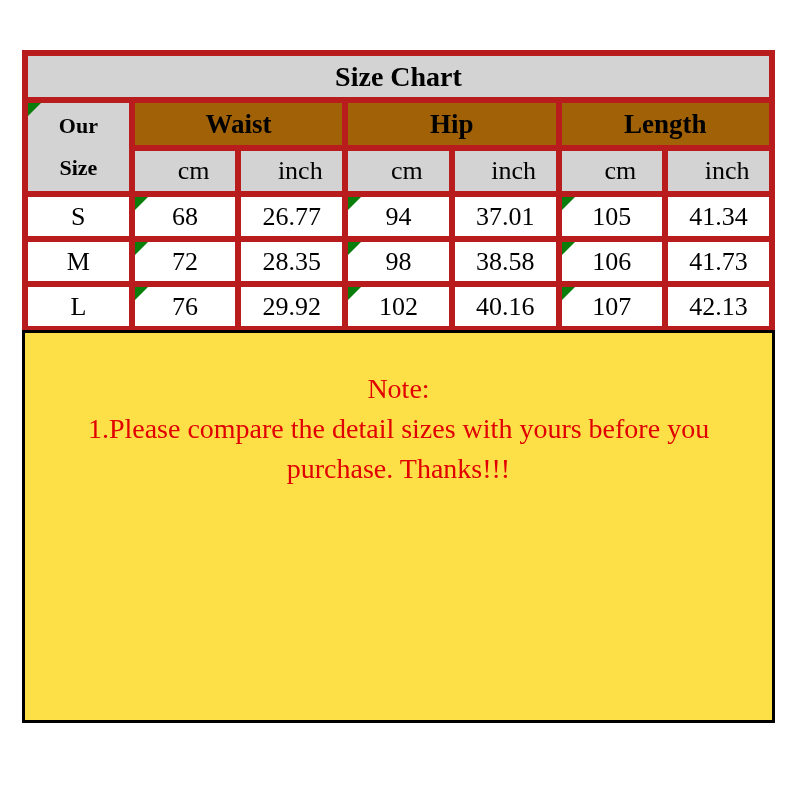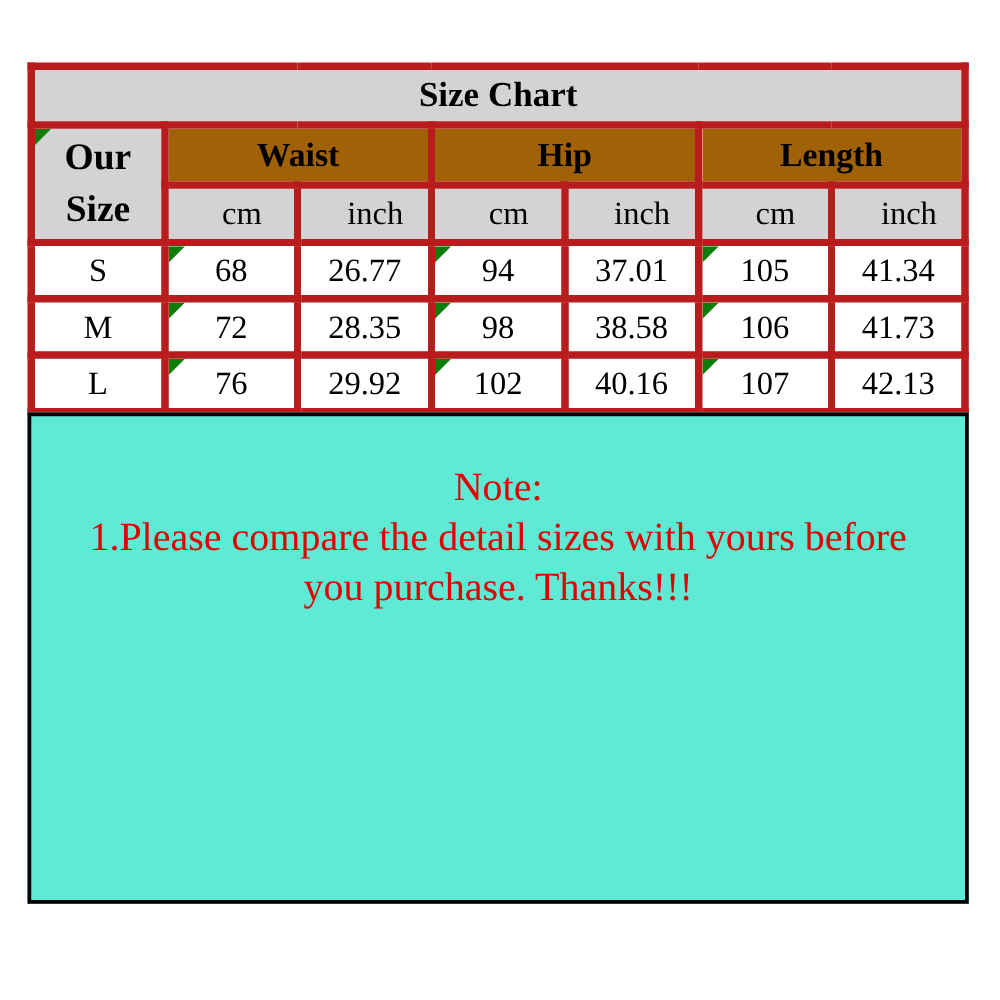--- a/index.html
+++ b/index.html
@@ -52,46 +52,46 @@
     background: #d3d3d3;
     height: 38px;
     font-weight: normal;
     font-size: 26px;
     text-align: left;
     padding-left: 18px;
   }
   .corner-cell {
     background: #d3d3d3;
     font-weight: bold;
-    font-size: 30px;
+    font-size: 22px;
     line-height: 42px;
   }
   .row-data td {
     background: #ffffff;
     height: 37px;
     font-size: 26px;
     font-weight: normal;
   }
   .marker {
     position: absolute;
     left: 0;
     top: 0;
     width: 0;
     height: 0;
     border-top: 13px solid #0b7d0b;
     border-right: 13px solid transparent;
   }
   .note-box {
     border: 3px solid #000000;
     margin-top: -2px;
-    background: #5eead4;
+    background: #fde047;
     padding: 36px 26px 18px 26px;
     text-align: center;
     color: #e10000;
-    font-size: 32px;
+    font-size: 28px;
     line-height: 40px;
     min-height: 393px;
     box-sizing: border-box;
   }
   .note-box p {
     margin: 0;
     padding: 0;
   }
 </style>
 </head>

